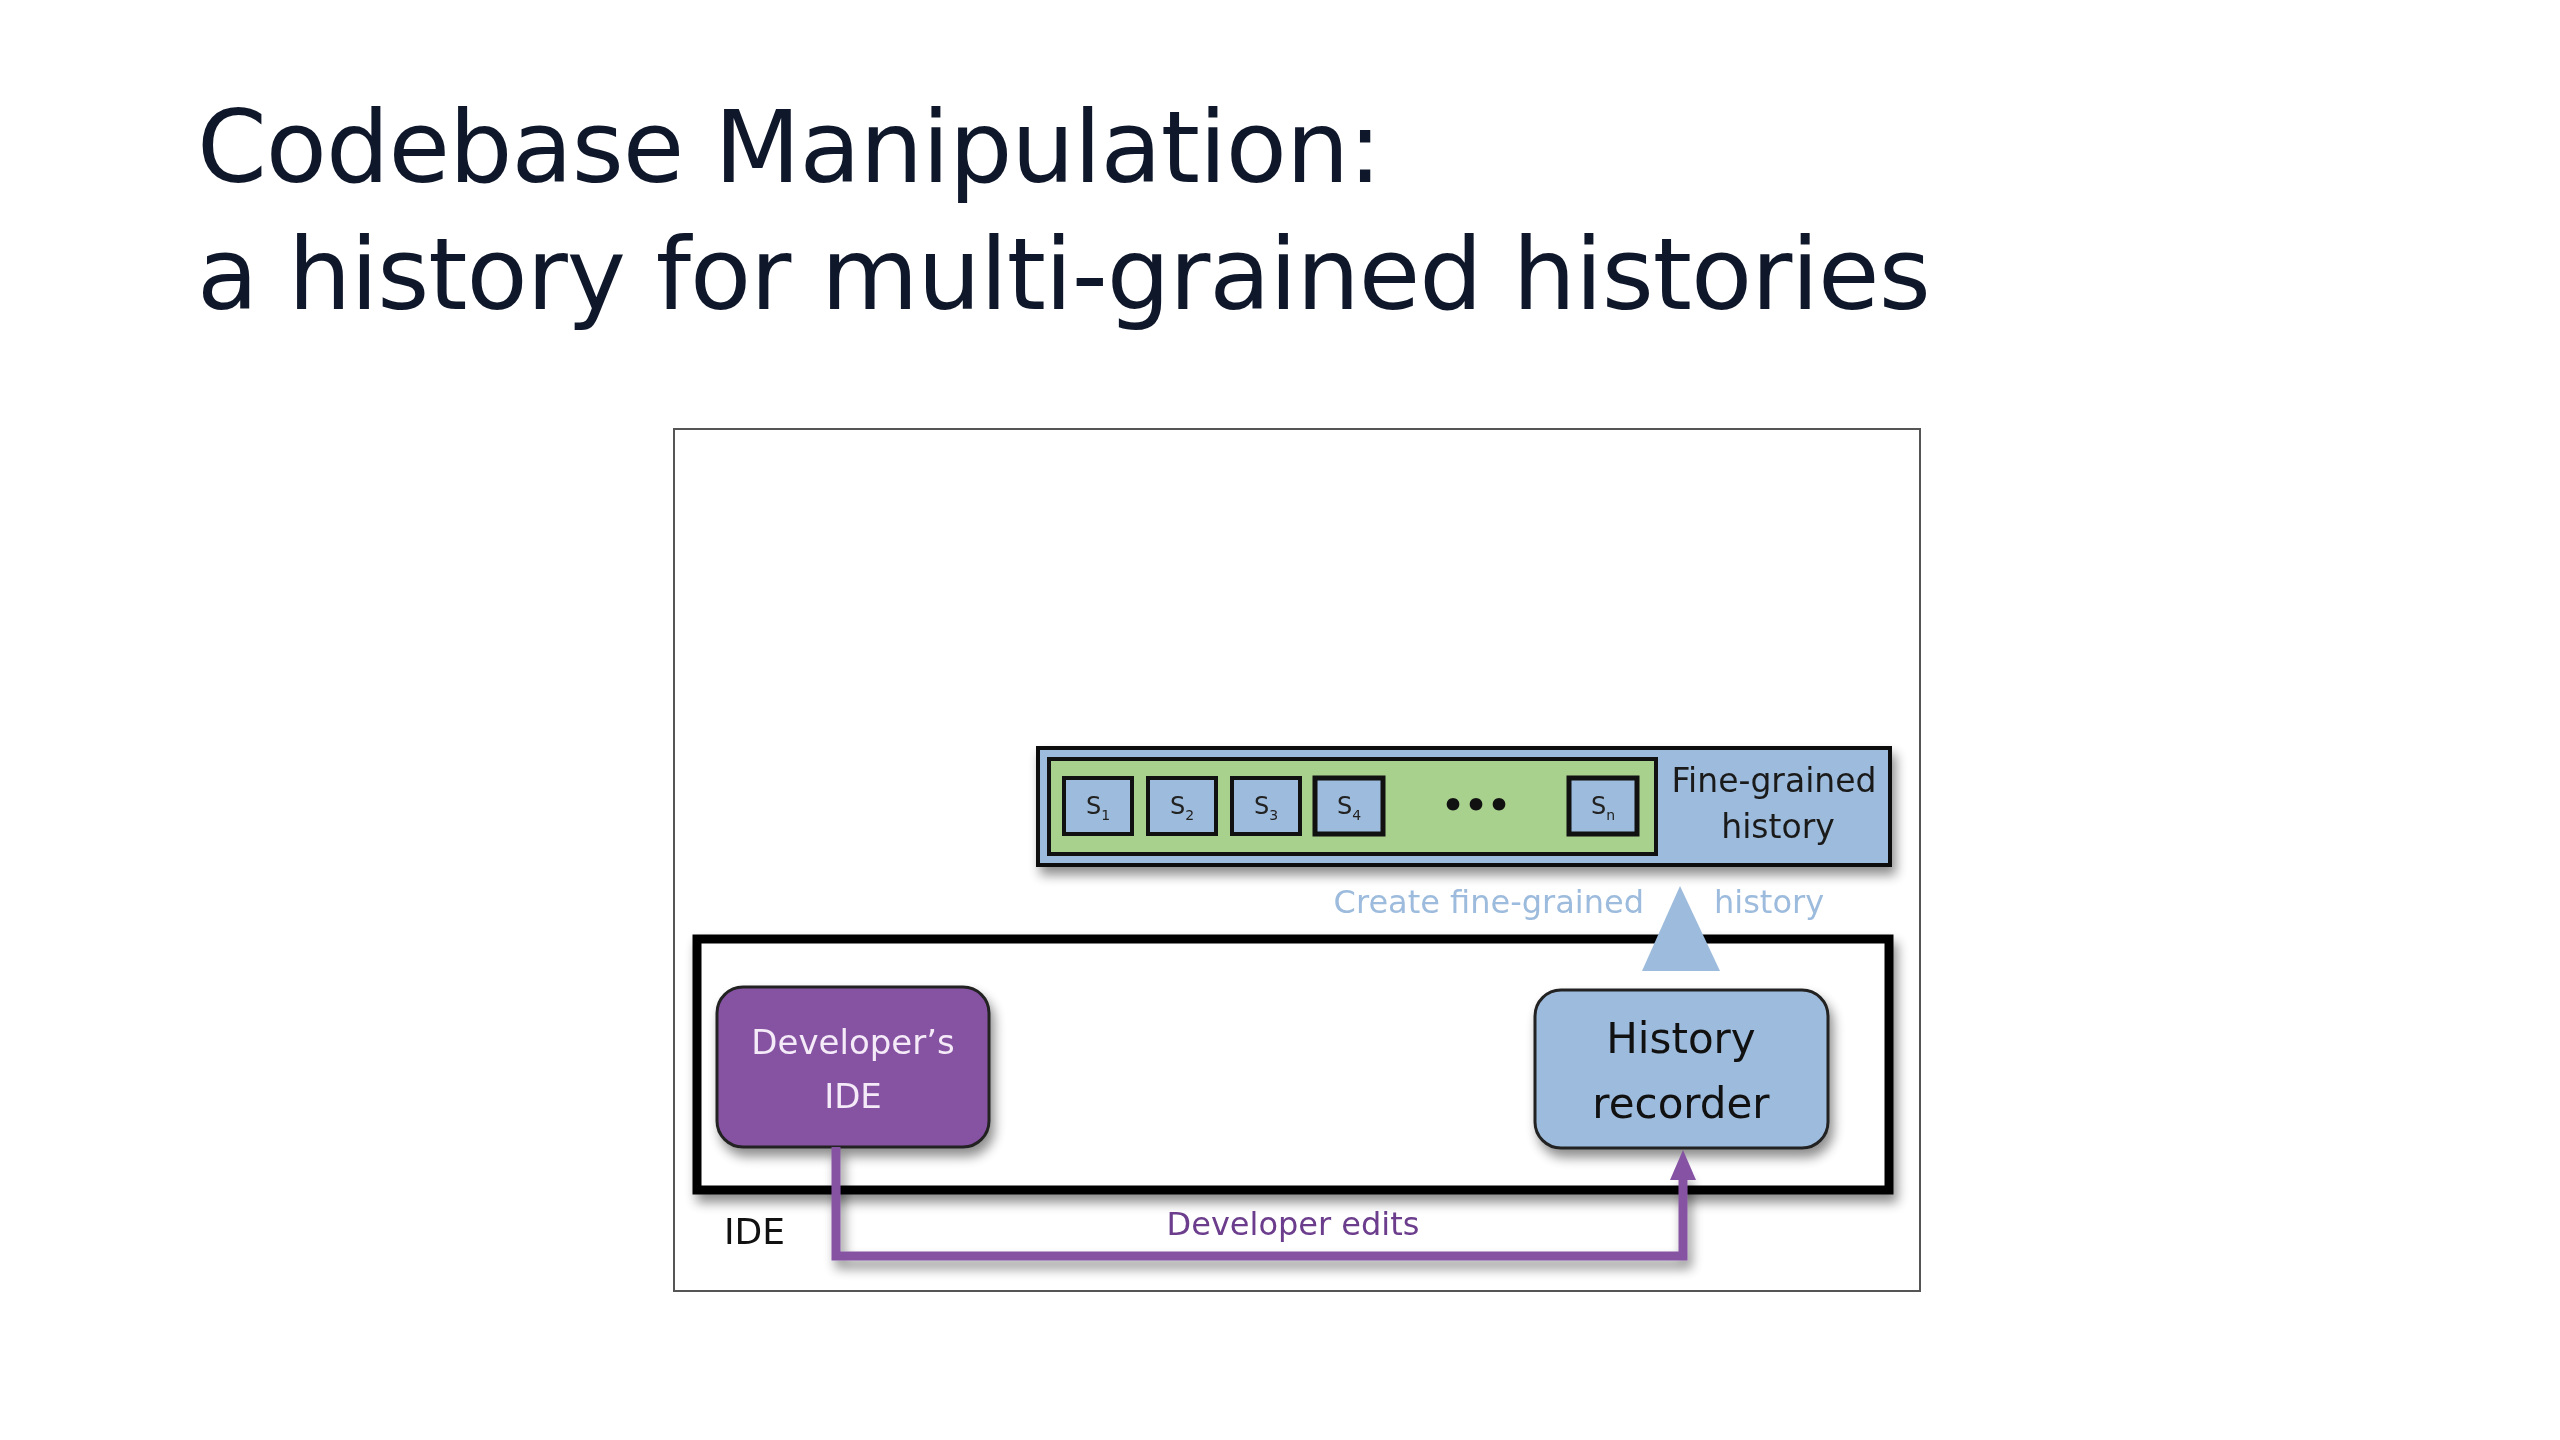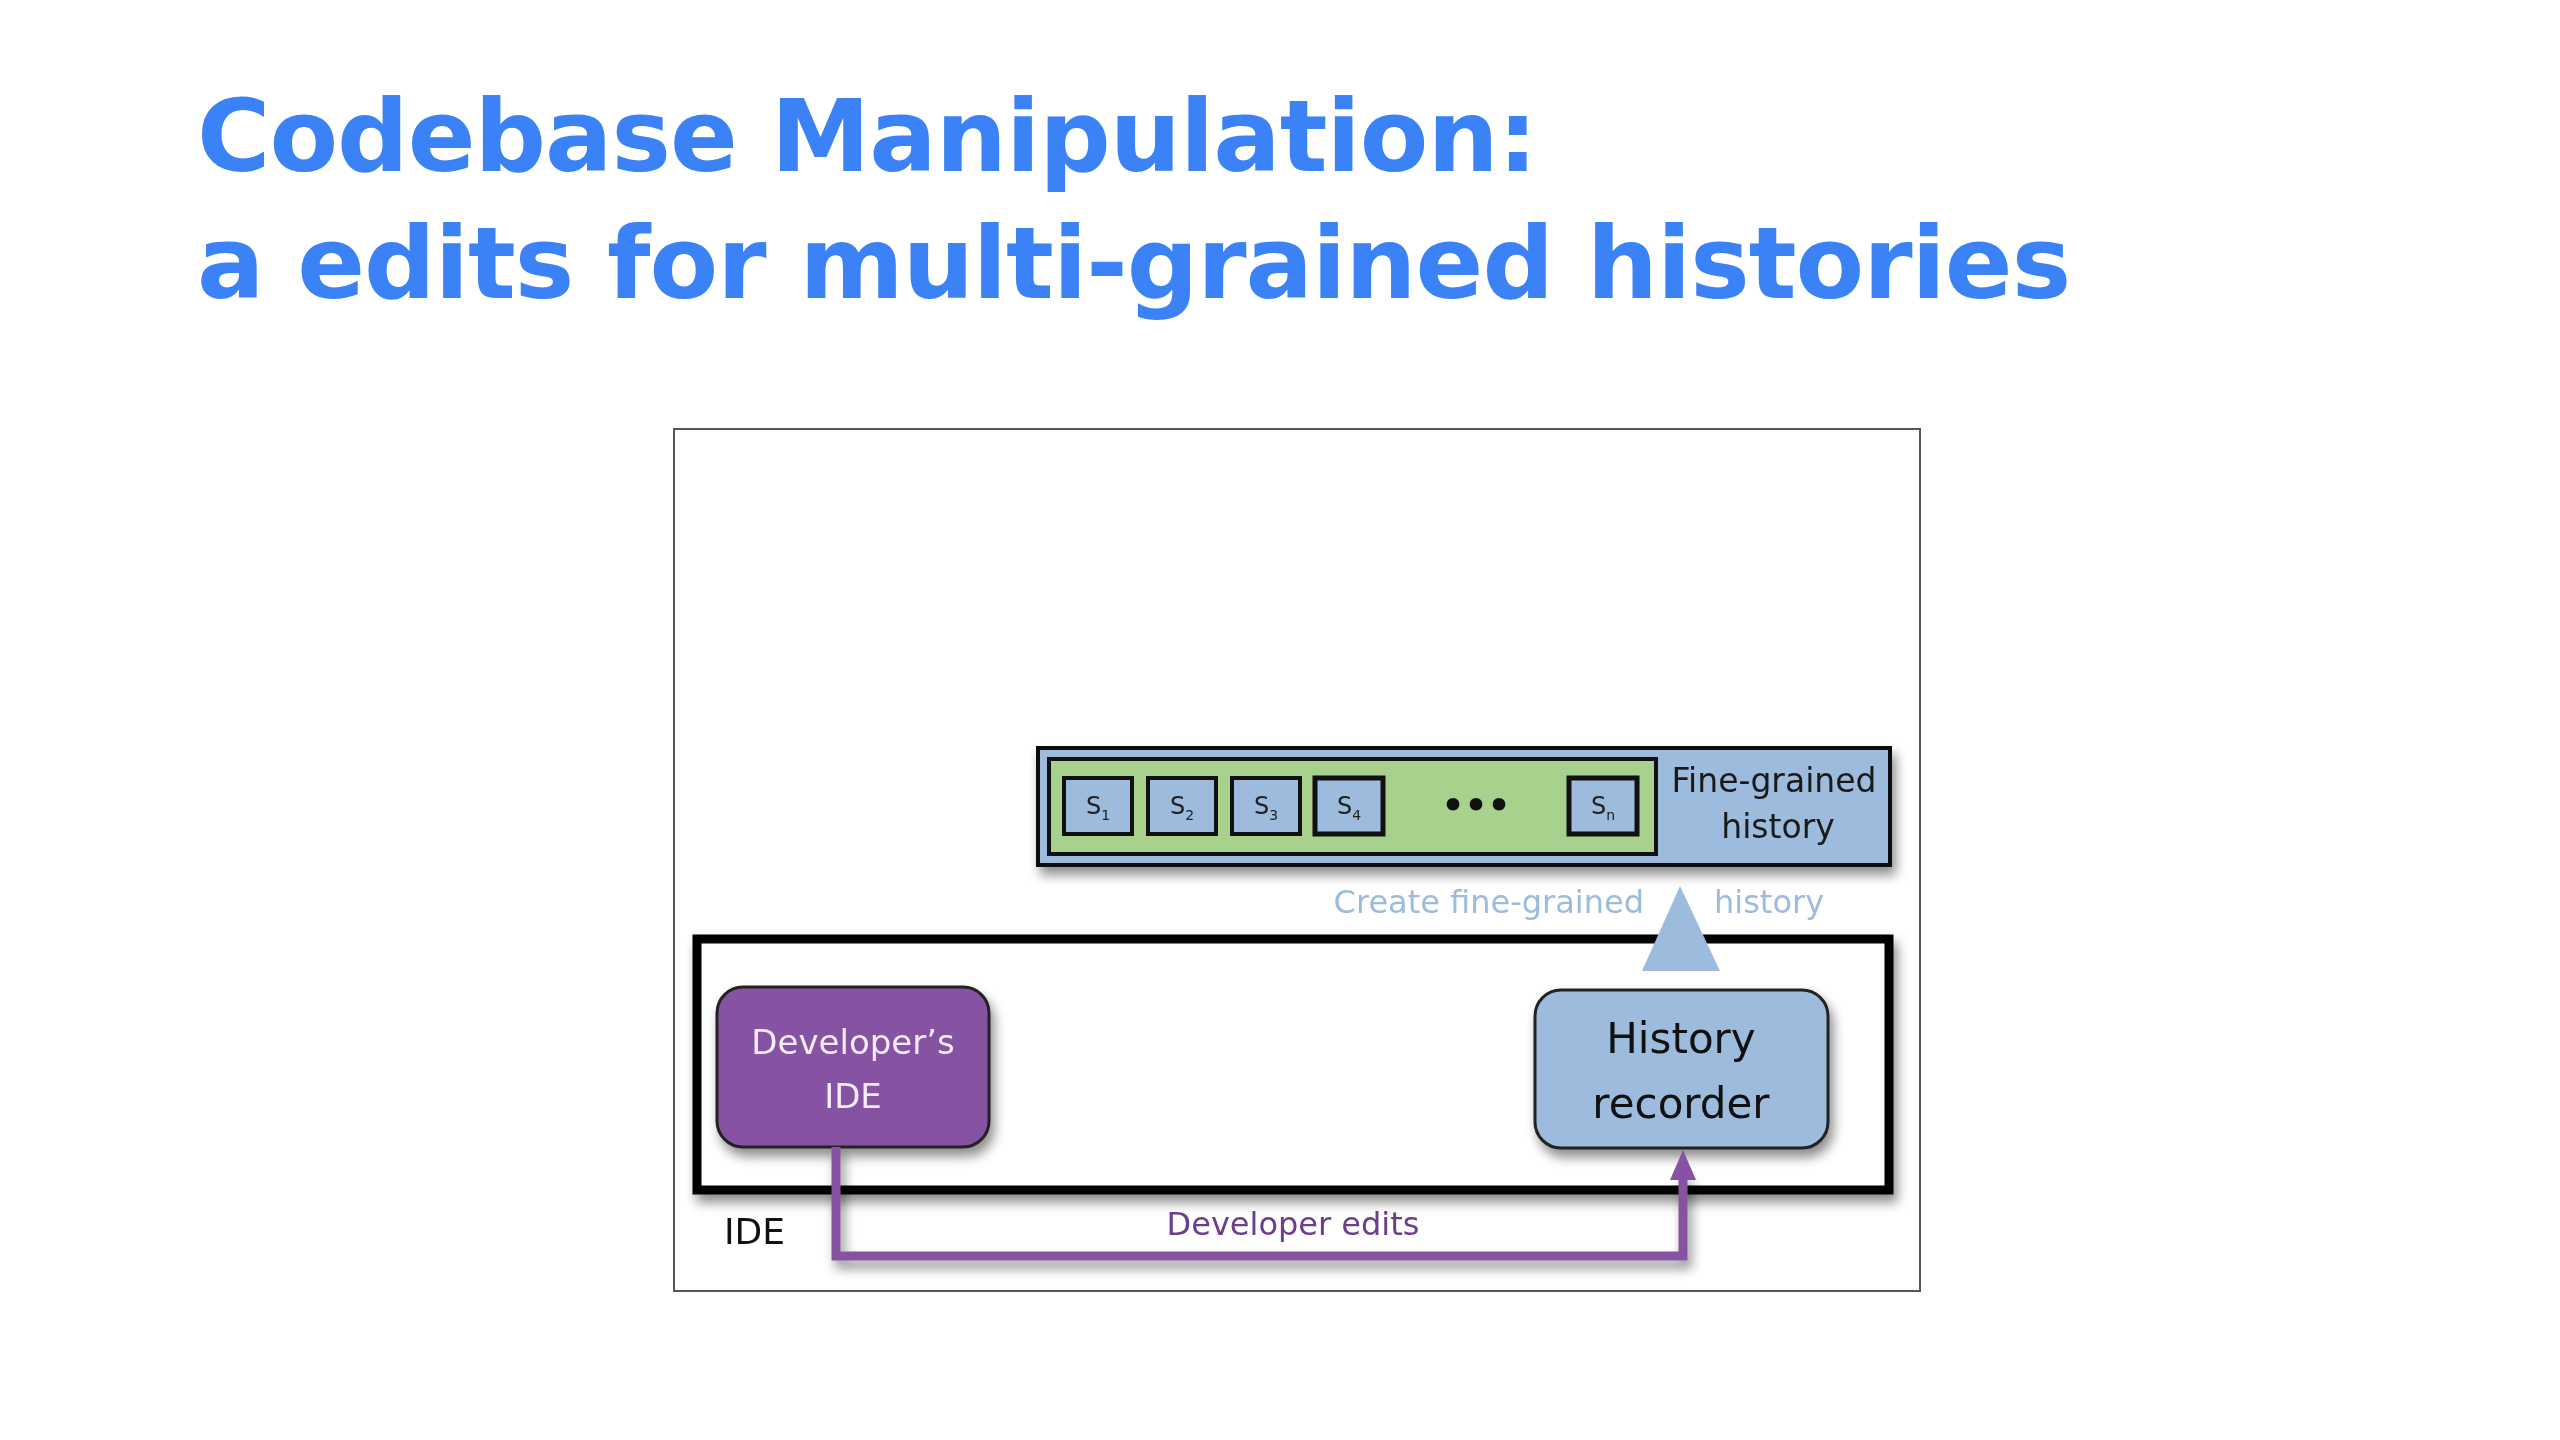--- a/index.html
+++ b/index.html
@@ -1,29 +1,29 @@
 <!DOCTYPE html>
 <html><head>
 <meta charset="utf-8">
 <style>
   html, body { margin:0; padding:0; }
   body { width:2560px; height:1440px; background:#ffffff; position:relative; overflow:hidden;
          font-family:"Liberation Sans", sans-serif; }
-  .title { position:absolute; left:197px; top:73px; font-family:"DejaVu Sans", sans-serif;
-           font-weight:700; font-size:100px; line-height:127px; color:#3b82f6; letter-spacing:-1px; }
+  .title { position:absolute; left:197px; top:84px; font-family:"DejaVu Sans", sans-serif;
+           font-weight:400; font-size:100px; line-height:127px; color:#0f172a; letter-spacing:-1px; }
   .title div { white-space:nowrap; }
   svg { position:absolute; left:0; top:0; }
   .lbl { font-family:"DejaVu Sans", sans-serif; }
 </style>
 </head>
 <body>
 
 <div class="title">
   <div>Codebase Manipulation:</div>
-  <div>a edits for multi-grained histories</div>
+  <div>a history for multi-grained histories</div>
 </div>
 
 <svg width="2560" height="1440" viewBox="0 0 2560 1440">
   <defs>
     <filter id="sh" x="-10%" y="-20%" width="130%" height="160%">
       <feGaussianBlur in="SourceAlpha" stdDeviation="6"></feGaussianBlur>
       <feOffset dx="4" dy="8" result="o"></feOffset>
       <feComponentTransfer>
           <feFuncA type="linear" slope="0.45"></feFuncA>
         </feComponentTransfer>

